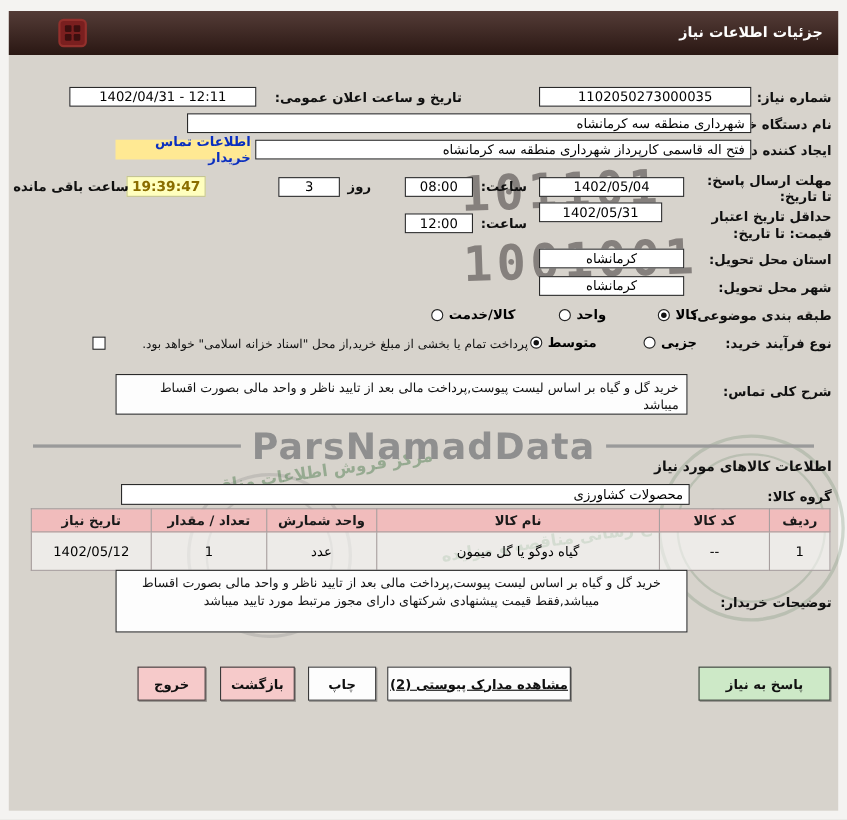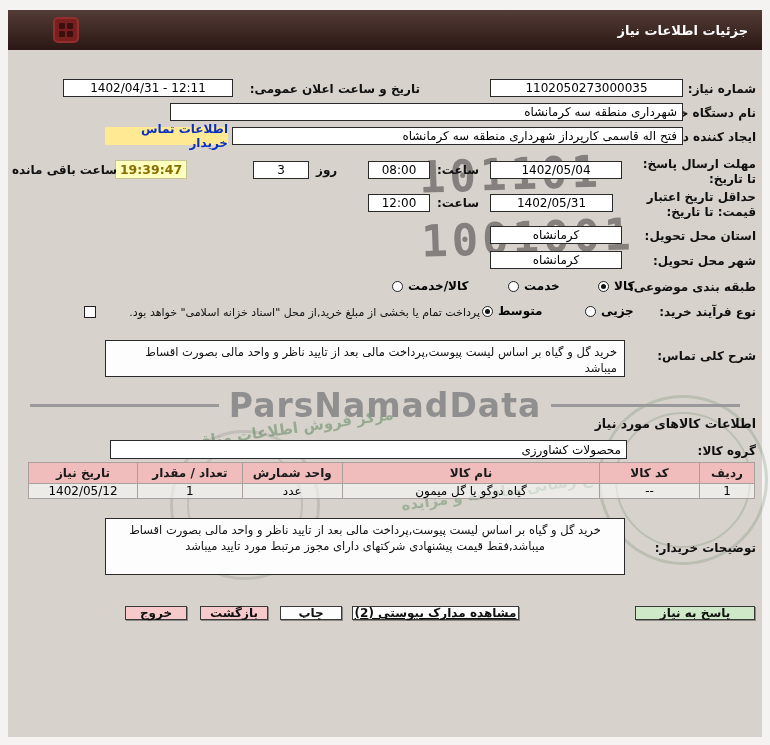--- a/index.html
+++ b/index.html
@@ -45,24 +45,24 @@
   .rdo.on::after { content:""; position:absolute; inset:2px; background:#111; border-radius:50%; }
   .chk { position:absolute; width:12px; height:12px; border:1px solid #222; background:#fff; z-index:2; cursor:pointer; }
   .note { position:absolute; font-size:11px; color:#111; text-align:right; white-space:nowrap; z-index:2; }
   .tbox { position:absolute; background:#fdfdfd; border:1px solid #2a2a2a; font-size:11.5px; color:#111;
     padding:3px 7px; line-height:16px; text-align:right; z-index:2; }
   .section-title { position:absolute; font-size:12.5px; font-weight:700; color:#101010; z-index:2; }
 
   
   .goods-table { position:absolute; left:28px; top:462px; width:727px; border-collapse:collapse; direction:rtl; z-index:2; }
   .goods-table th { background:#f1bcbc; border:1px solid #a89f9f; font-size:12px; font-weight:700; height:21px; padding:1px 4px; color:#1a1a1a; }
-  .goods-table td { border:1px solid #a89f9f; font-size:12px; height:15px; text-align:center; background:rgba(255,255,255,.55); color:#000; }
+  .goods-table td { border:1px solid #a89f9f; font-size:12px; height:35px; text-align:center; background:rgba(255,255,255,.55); color:#000; }
 
   
-  .btn { position:absolute; height:14px; border:1px solid #3a3a3a; background:#fdfdfd; font-size:12px; font-weight:600;
+  .btn { position:absolute; height:31px; border:1px solid #3a3a3a; background:#fdfdfd; font-size:12px; font-weight:600;
     display:flex; align-items:center; justify-content:center; box-shadow:1px 1px 0 rgba(0,0,0,.35); cursor:pointer; z-index:2;
     font-family:"DejaVu Sans", sans-serif; color:#101010; }
   .btn.pink { background:#f6caca; }
   .btn.green { background:#cde9c7; }
 </style>
 </head>
 <body>
 
 <div class="page">
   <div class="panel"></div>
@@ -104,36 +104,36 @@
   <span class="lbl wrap" style="right:14px; top:157px;">مهلت ارسال پاسخ: تا تاریخ:</span>
   <div class="ibox center ltr" style="left:490px; top:161px; width:132px;">1402/05/04</div>
   <span class="lbl" style="left:437px; top:163px;">ساعت:</span>
   <div class="ibox center ltr" style="left:368px; top:161px; width:62px;">08:00</div>
   <span class="lbl" style="left:316px; top:163px;">روز</span>
   <div class="ibox center ltr" style="left:253px; top:161px; width:56px;">3</div>
   <div class="timer" style="left:115px; top:160px; width:72px;">19:39:47</div>
   <span class="lbl" style="left:12px; top:163px;">ساعت باقی مانده</span>
 
   <span class="lbl wrap" style="right:14px; top:190px;">حداقل تاریخ اعتبار قیمت: تا تاریخ:</span>
-  <div class="ibox center ltr" style="left:490px; top:194px; width:123px;">1402/05/31</div>
+  <div class="ibox center ltr" style="left:490px; top:184px; width:112px;">1402/05/31</div>
   <span class="lbl" style="left:437px; top:196px;">ساعت:</span>
   <div class="ibox center ltr" style="left:368px; top:194px; width:62px;">12:00</div>
 
   <span class="lbl" style="right:14px; top:229px;">استان محل تحویل:</span>
   <div class="ibox center" style="left:490px; top:226px; width:132px;">کرمانشاه</div>
   <span class="lbl" style="right:14px; top:254px;">شهر محل تحویل:</span>
   <div class="ibox center" style="left:490px; top:251px; width:132px;">کرمانشاه</div>
 
   <span class="lbl" style="right:14px; top:280px;">طبقه بندی موضوعی:</span>
   <div class="radio-group" style="left:598px; top:278px;">
     <span>کالا</span>
     <span class="rdo on"></span>
   </div>
   <div class="radio-group" style="left:508px; top:278px;">
-    <span>خدمت</span>
+    <span>واحد</span>
     <span class="rdo"></span>
   </div>
   <div class="radio-group" style="left:392px; top:278px;">
     <span>کالا/خدمت</span>
     <span class="rdo"></span>
   </div>
 
   <span class="lbl" style="right:14px; top:305px;">نوع فرآیند خرید:</span>
   <div class="radio-group" style="left:585px; top:303px;">
     <span>جزیی</span>

